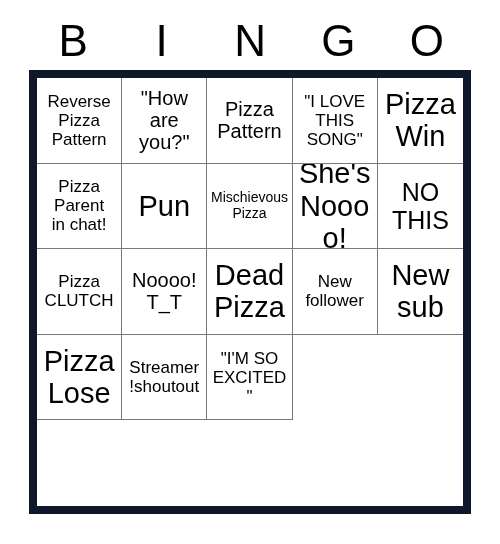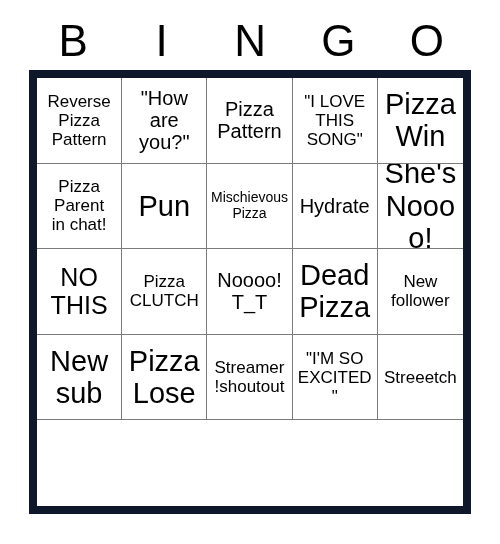--- a/index.html
+++ b/index.html
@@ -132,23 +132,20 @@
 in chat!</span>
       </div>
       <div class="cell">
         <span class="cell-text fs-xl">Pun</span>
       </div>
       <div class="cell">
         <span class="cell-text fs-xs">Mischievous
 Pizza</span>
       </div>
       <div class="cell">
-        <span class="cell-text fs-md">Hydrate</span>
-      </div>
-      <div class="cell">
         <span class="cell-text fs-xl">She's
 Noooo!</span>
       </div>
       <div class="cell">
         <span class="cell-text fs-lg">NO
 THIS</span>
       </div>
       <div class="cell">
         <span class="cell-text fs-sm">Pizza
 CLUTCH</span>
@@ -174,18 +171,15 @@
 Lose</span>
       </div>
       <div class="cell">
         <span class="cell-text fs-sm">Streamer
 !shoutout</span>
       </div>
       <div class="cell">
         <span class="cell-text fs-sm">"I'M SO
 EXCITED"</span>
       </div>
-      <div class="cell">
-        <span class="cell-text fs-sm">Streeetch</span>
-      </div>
     </div>
 
 </div>
 
 </body></html>

